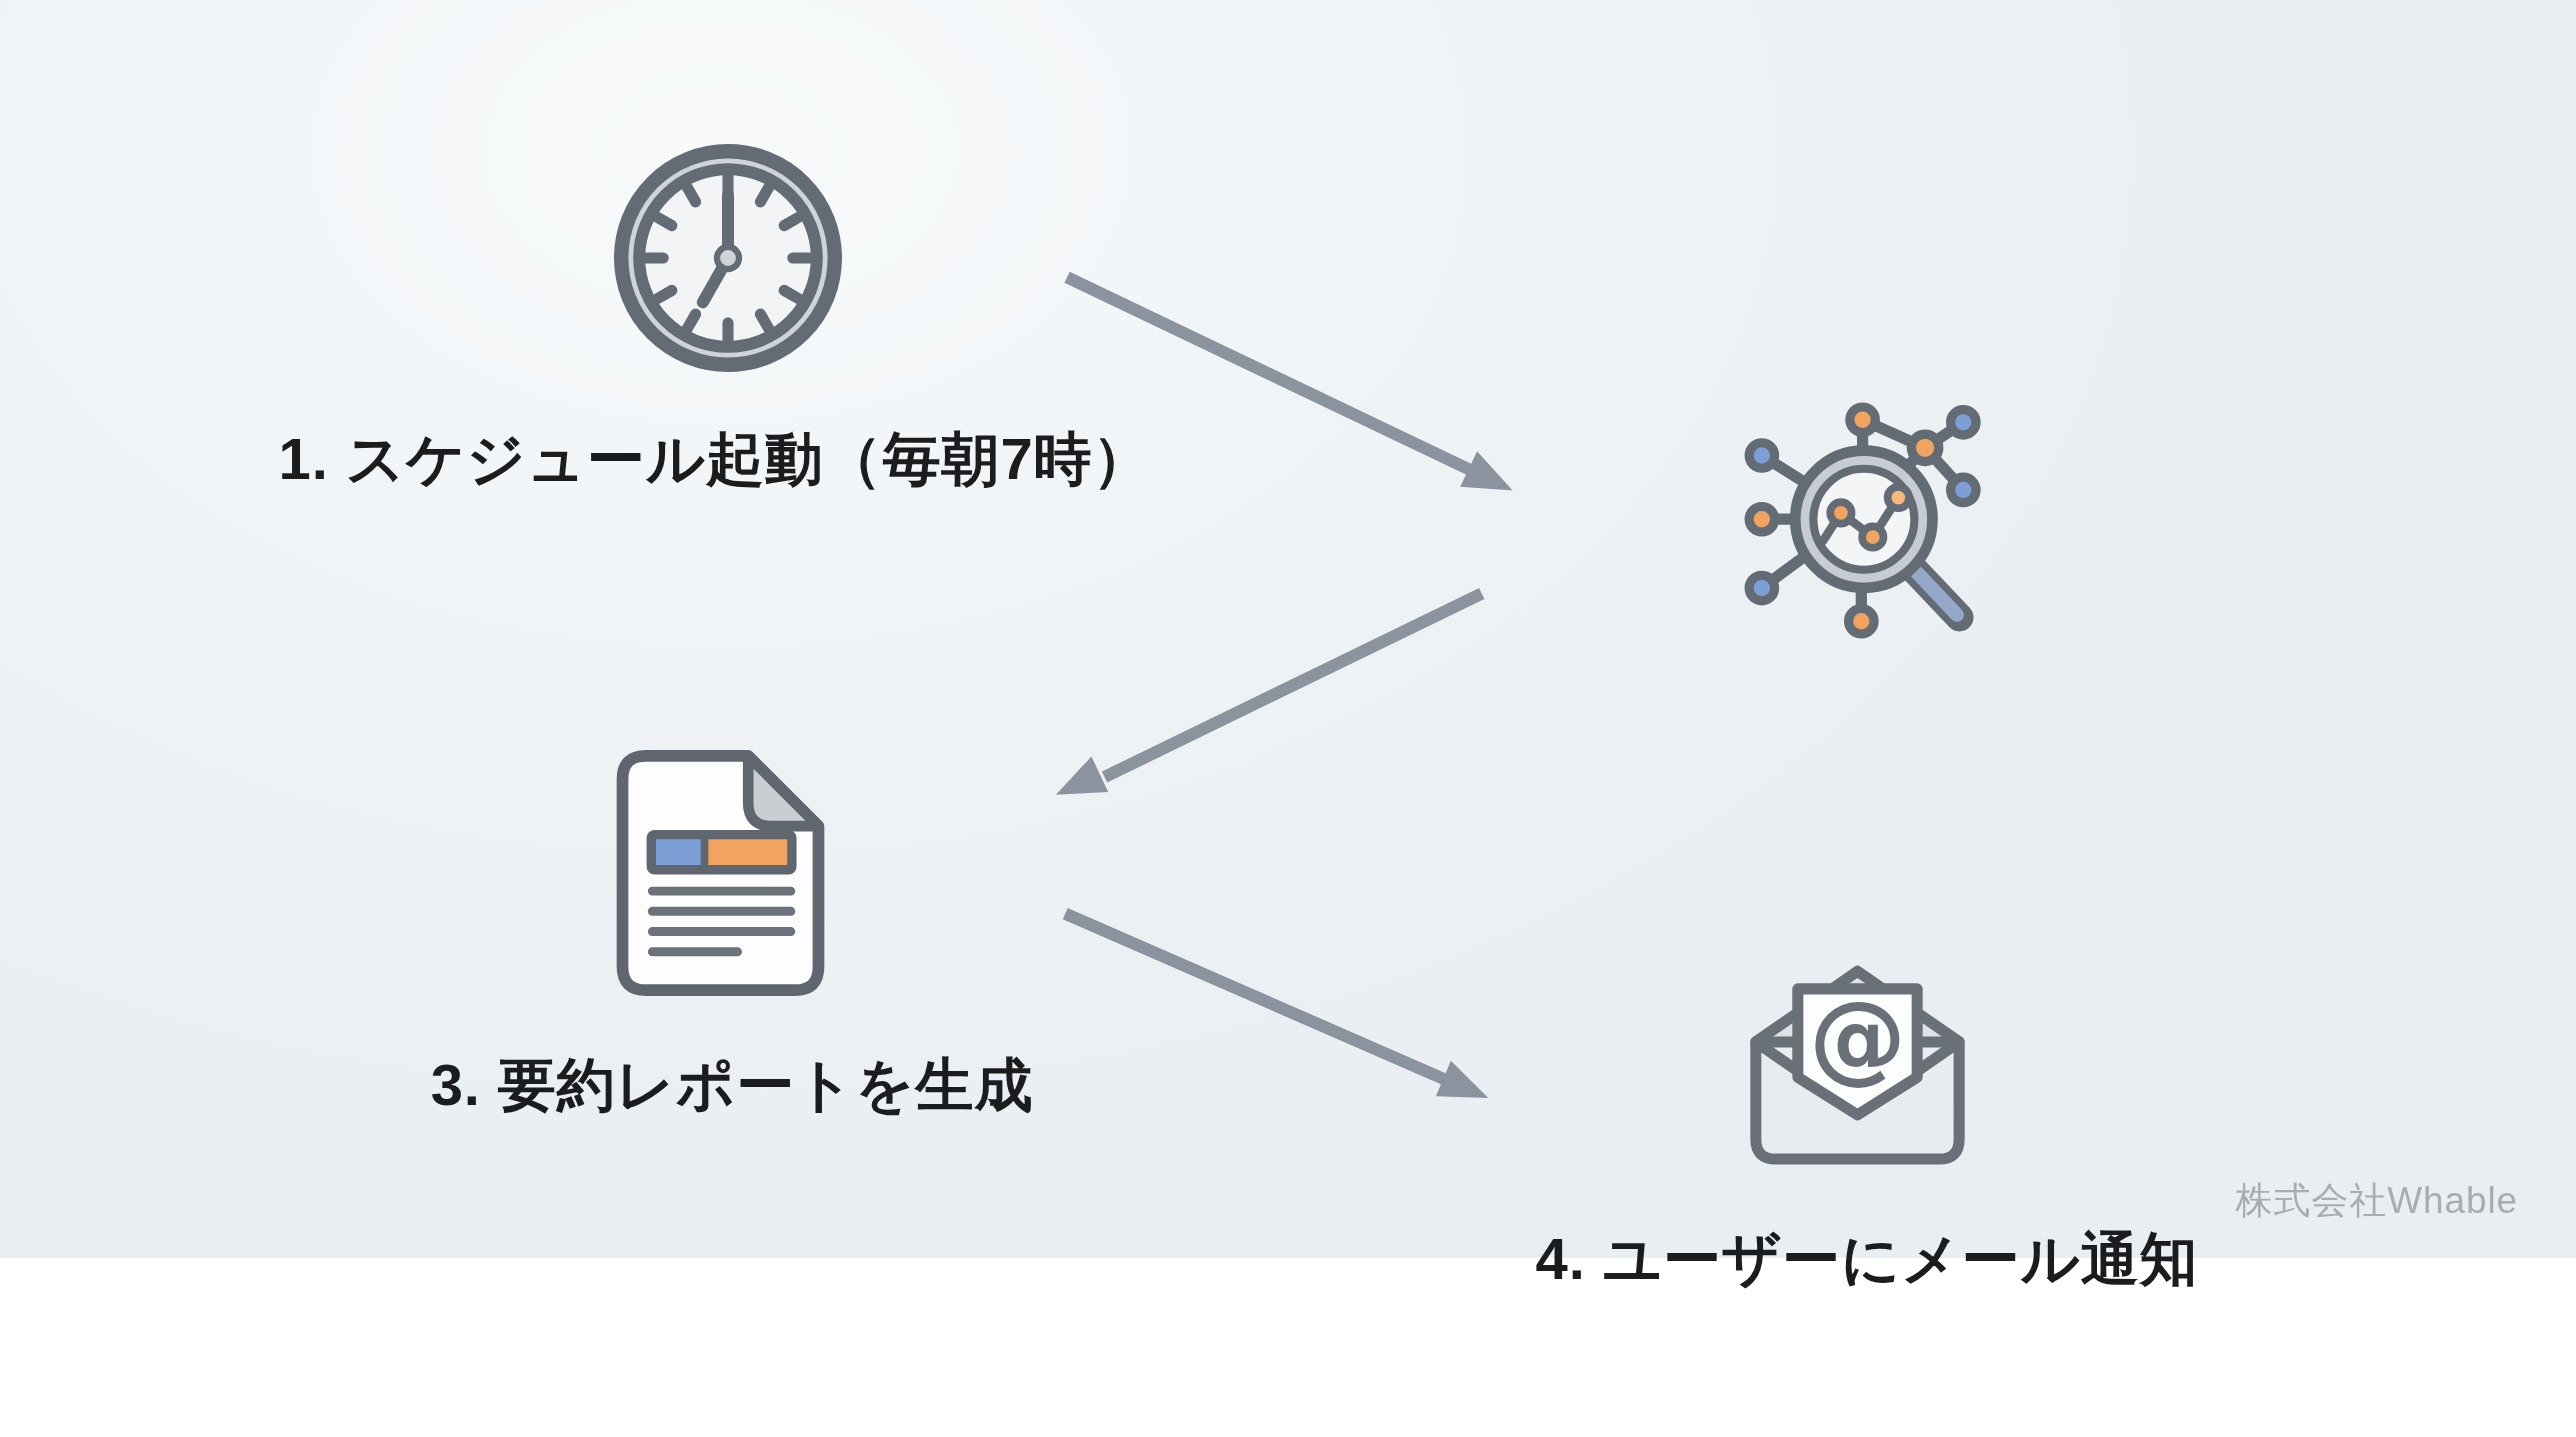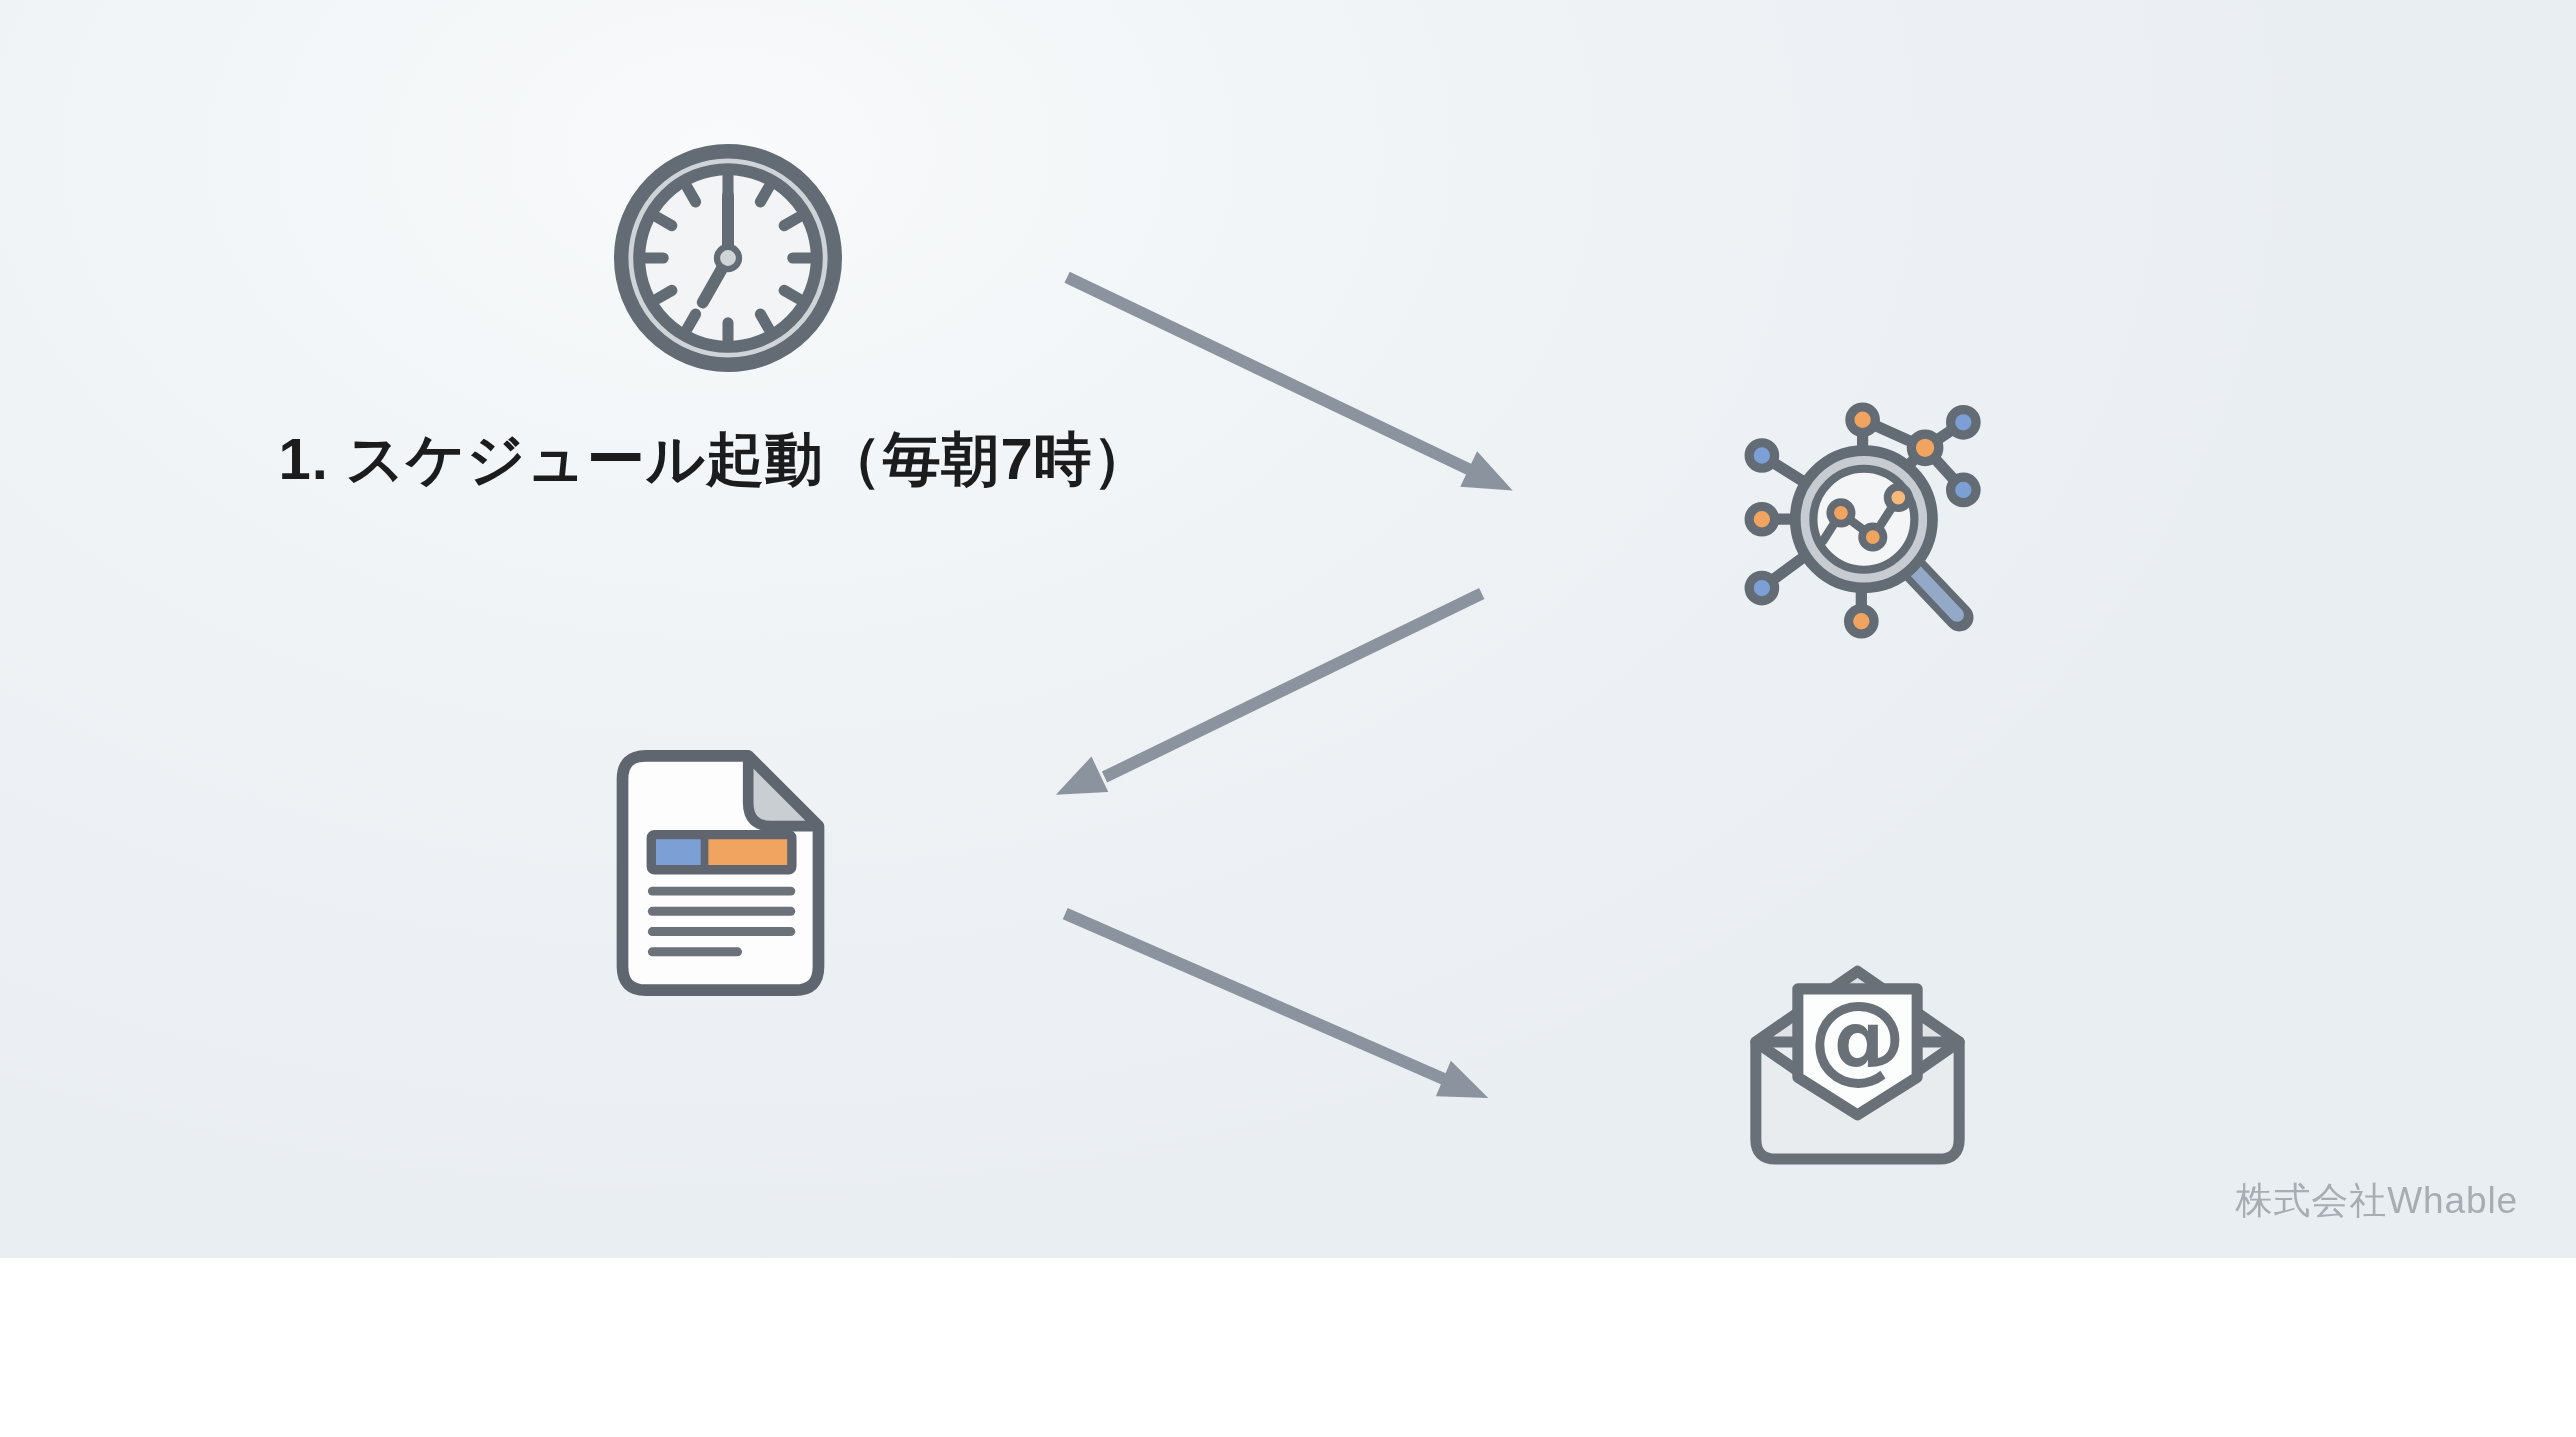--- a/index.html
+++ b/index.html
@@ -119,28 +119,30 @@
     <rect x="17.5" y="41" width="66" height="16.5" rx="1.5" fill="none" stroke="#5f6670" stroke-width="4.4"></rect>
     <line x1="42.5" y1="41" x2="42.5" y2="57.5" stroke="#5f6670" stroke-width="3.6"></line>
     <g stroke="#6b727a" stroke-width="4.2" stroke-linecap="round">
       <line x1="18" y1="67.5" x2="83" y2="67.5"></line>
       <line x1="18" y1="77" x2="83" y2="77"></line>
       <line x1="18" y1="86.5" x2="83" y2="86.5"></line>
       <line x1="18" y1="96" x2="58" y2="96"></line>
     </g>
   </svg>
 
+  <div class="step-label" style="left:732px; top:1047px;">3. 要約レポートを生成</div>
 
   <svg class="icon" style="left:1747px; top:960px;" width="221" height="208" viewBox="0 0 100 94">
     <polygon points="4,37 50,5 96,37" fill="#dfe3e7" stroke="#6a7077" stroke-width="5" stroke-linejoin="round"></polygon>
     <path d="M4 37 L50 69 L96 37 V81 Q96 90 87 90 H13 Q4 90 4 81 Z" fill="#e9ecef" stroke="#6a7077" stroke-width="5" stroke-linejoin="round"></path>
     <path d="M23 13 H77 V53 L50 70 L23 53 Z" fill="#fcfdfd" stroke="#6a7077" stroke-width="5" stroke-linejoin="round"></path>
     <text x="50" y="50" text-anchor="middle" font-family="DejaVu Sans, Liberation Sans, sans-serif" font-size="44" font-weight="bold" fill="#6a7077">@</text>
   </svg>
 
+  <div class="step-label" style="left:1867px; top:1221px;">4. ユーザーにメール通知</div>
 
   <svg class="arrows-layer" width="2576" height="1438" viewBox="0 0 2752 1536">
     <g fill="#8a939e" stroke="#8a939e">
       <g>
         <line x1="1140" y1="296" x2="1575" y2="504" stroke-width="13"></line>
         <polygon points="1616,524 1560,520 1578,482" stroke="none"></polygon>
       </g>
       <g>
         <line x1="1583" y1="634" x2="1180" y2="830" stroke-width="13"></line>
         <polygon points="1128,849 1166,808 1184,846" stroke="none"></polygon>

